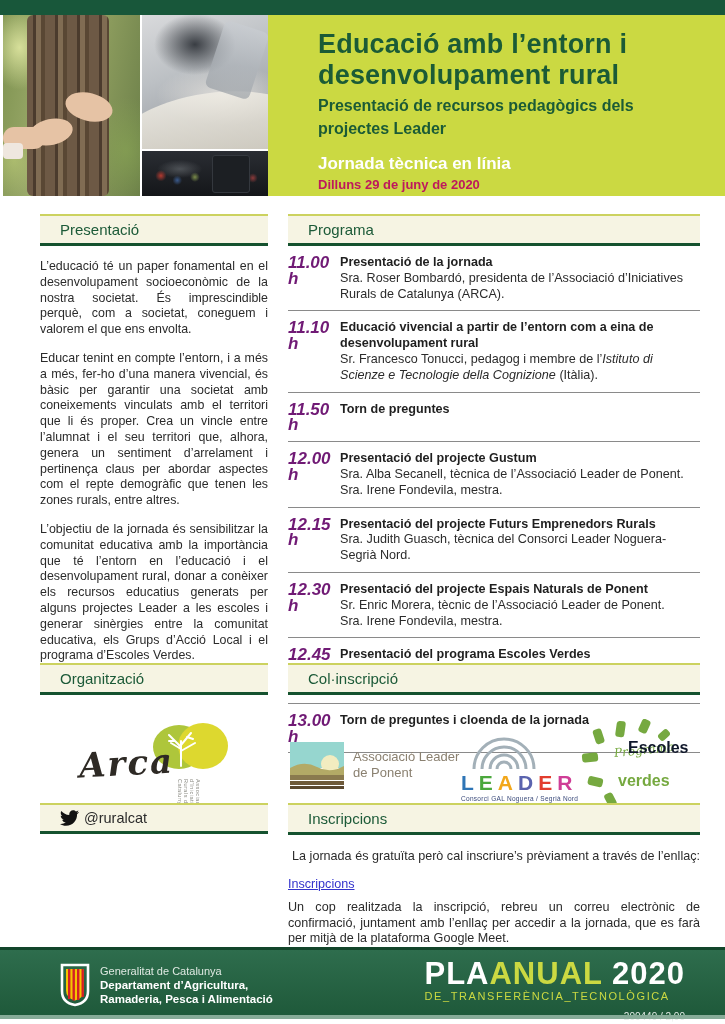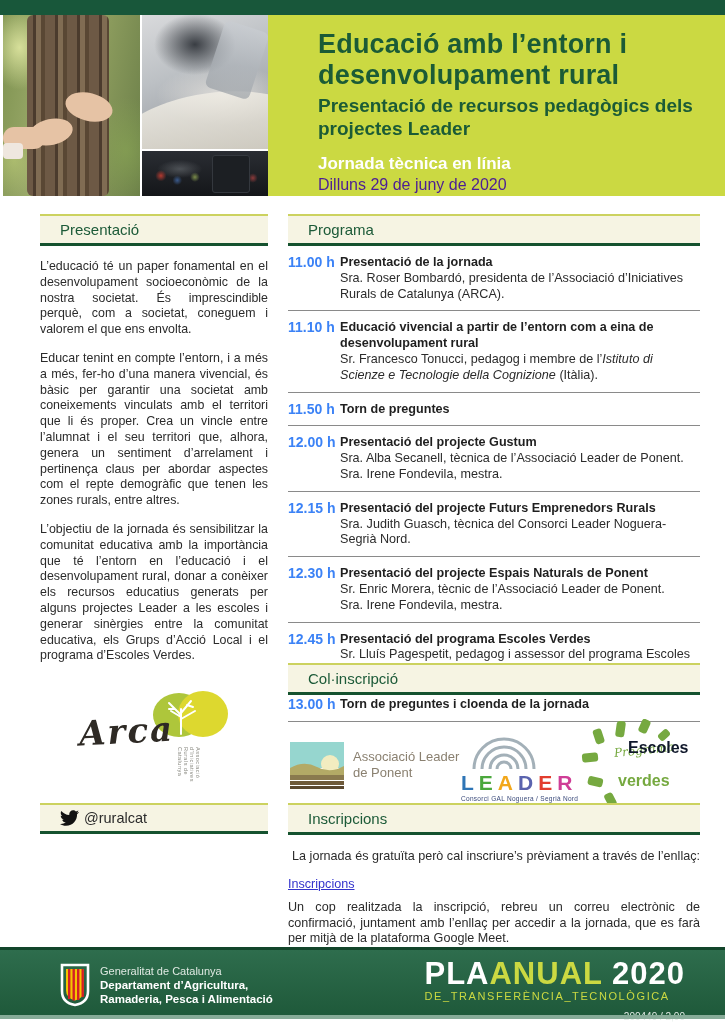--- a/index.html
+++ b/index.html
@@ -35,35 +35,35 @@
     background:
       radial-gradient(circle 7px at 15% 55%, #b23a30, transparent 80%),
       radial-gradient(circle 6px at 28% 65%, #3a5a8c, transparent 80%),
       radial-gradient(circle 6px at 42% 58%, #7a8b4a, transparent 80%),
       radial-gradient(circle 6px at 88% 60%, #8c3a3a, transparent 80%),
       radial-gradient(ellipse 30px 12px at 30% 40%, rgba(120,125,130,.5), transparent 75%),
       linear-gradient(#2a2d33,#141619); }
   .projector-box{ position:absolute; right:18px; top:4px; width:38px; height:38px; background:#1c1f23; border:1px solid #34383e; border-radius:3px; }
   .header-green{ position:absolute; left:268px; top:15px; width:457px; height:181px; background:#cbd942; padding:14px 18px 0 50px; }
   .hg-title{ font-size:27px; line-height:31px; font-weight:bold; color:#1b5b36; letter-spacing:.2px; }
-  .hg-subtitle{ font-size:19px; line-height:23px; font-weight:bold; color:#1b5b36; margin-top:3px; }
+  .hg-subtitle{ font-size:16px; line-height:23px; font-weight:bold; color:#1b5b36; margin-top:3px; }
   .hg-type{ font-size:17px; line-height:21px; font-weight:bold; color:#ffffff; margin-top:13px; }
-  .hg-date{ font-size:16px; line-height:21px; font-weight:normal; color:#4c1d95; }
+  .hg-date{ font-size:13px; line-height:21px; font-weight:bold; color:#be185d; }
 
   
   .sec-head{ background:#f6f4e3; border-top:2px solid #ccd25f; border-bottom:3px solid #15522f;
     color:#1c5a38; font-size:15px; padding:5px 8px 5px 20px; }
 
   
   .col-left{ position:absolute; left:40px; top:214px; width:228px; }
   .col-right{ position:absolute; left:288px; top:214px; width:412px; }
   .body-par{ font-size:12.4px; line-height:15.8px; color:#2b2b2b; text-align:justify; margin-top:13px; }
 
   .program-item{ display:flex; padding:9px 0 8px 0; border-bottom:1px solid #8a8a8a; }
-  .p-time{ flex:0 0 52px; font-weight:bold; font-size:14px; color:#3b82f6; line-height:15.8px; }
+  .p-time{ flex:0 0 52px; font-weight:bold; font-size:17px; color:#701a75; line-height:15.8px;font-style:italic; }
   .p-body{ flex:1; }
   .p-title{ font-weight:bold; font-size:12.6px; color:#1f1f1f; line-height:15.8px; }
   .p-speaker{ font-size:12.6px; color:#2b2b2b; line-height:15.8px; }
 
   
   .org{ position:absolute; left:40px; top:663px; width:228px; }
   .arca-wrap{ position:relative; margin:26px auto 0 auto; width:150px; height:92px; }
   .arca-text{ font-family:"DejaVu Serif", serif; font-style:italic; font-weight:bold; font-size:34px; color:#2e2a25; transform:rotate(-3deg); position:absolute; left:0; top:22px; letter-spacing:2px; }
   .arca-blob{ position:absolute; right:0; top:0; }
   .arca-sub{ position:absolute; right:28px; top:58px; font-size:5.5px; color:#8a8a82; writing-mode:vertical-rl; letter-spacing:.5px; line-height:6px; }
@@ -199,20 +199,21 @@
         <div class="program-item">
           <div class="p-time">13.00 h</div>
           <div class="p-body">
             <div class="p-title">Torn de preguntes i cloenda de la jornada</div>
           </div>
         </div>
       </div>
   </div>
 
   <div class="org">
+    <div class="sec-head">Organització</div>
     <div class="arca-wrap">
       <svg class="arca-blob" width="78" height="50" viewBox="0 0 78 50">
         <ellipse cx="28" cy="26" rx="26" ry="22" fill="#aec63b"></ellipse>
         <ellipse cx="52" cy="25" rx="25" ry="23" fill="#ddd82f"></ellipse>
         <path d="M30 45 L30 20 M30 26 L18 14 M30 24 L40 12 M30 30 L44 22 M30 28 L20 22 M24 20 L18 20 M36 16 L42 18" stroke="#ffffff" stroke-width="2" fill="none" stroke-linecap="round"></path>
       </svg>
       <div class="arca-text">Arca</div>
       <div class="arca-sub">Associació d’Iniciatives Rurals de Catalunya</div>
     </div>
   </div>

